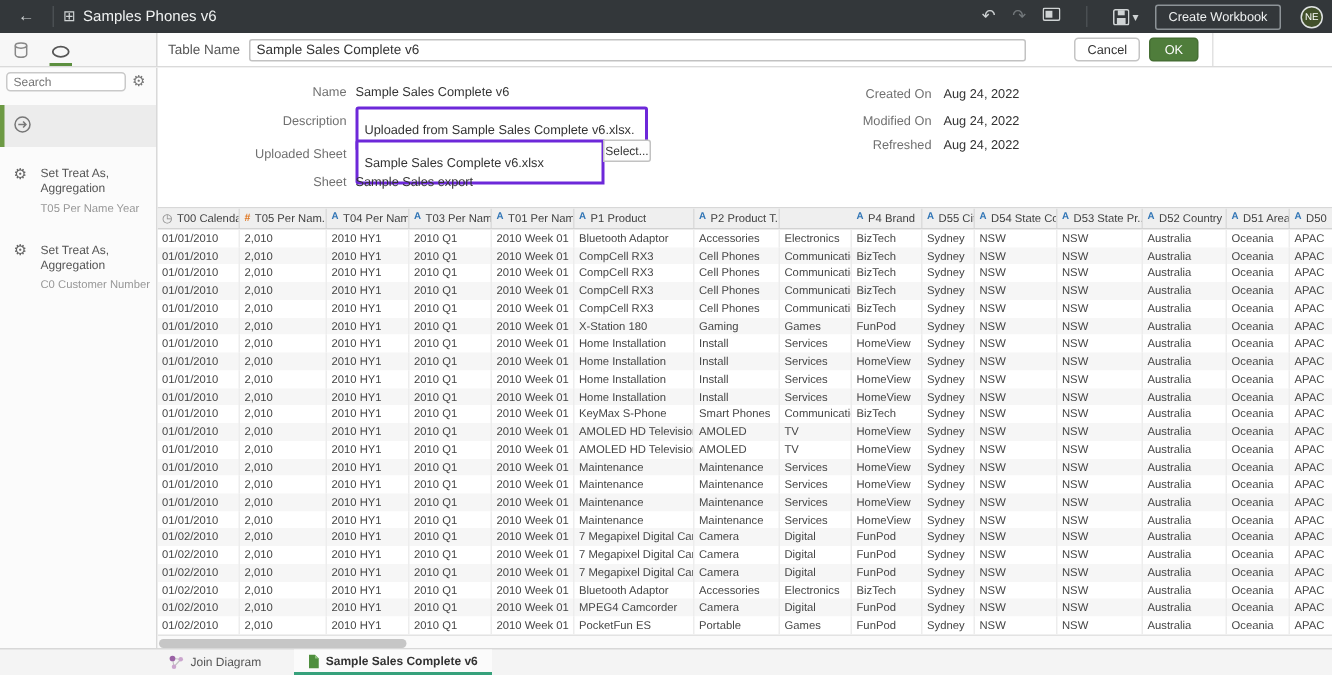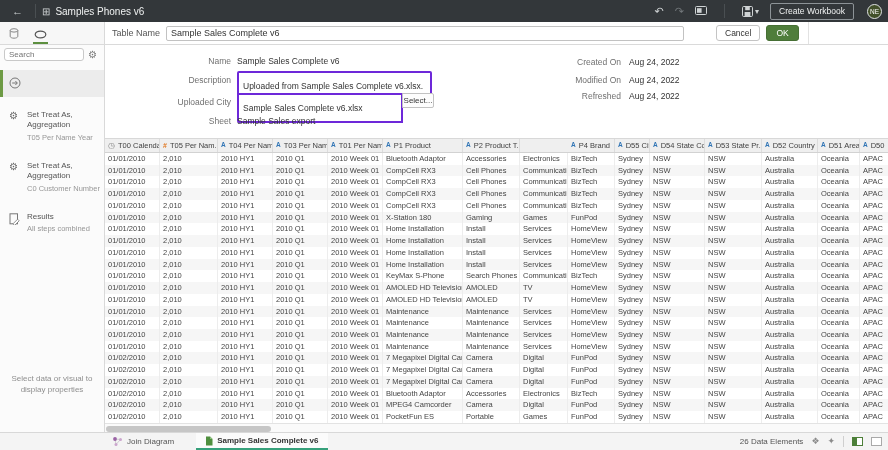--- a/index.html
+++ b/index.html
@@ -161,44 +161,33 @@
               <div class="t2">T05 Per Name Year</div>
             </span>
           </div>
           <div class="step">
             <span class="sic"><span>⚙</span></span>
             <span>
               <div class="t1">Set Treat As, Aggregation</div>
               <div class="t2">C0 Customer Number</div>
             </span>
           </div>
-          <div class="step">
-            <span class="sic"><svg width="11" height="12" viewBox="0 0 11 12">
-                <rect x="1" y="0.8" width="7.5" height="10" fill="none" stroke="#777"></rect>
-                <path d="M4 10.8 l4.6 -4.6 1.6 1.6 -4.6 4.6 z" fill="#fff" stroke="#777" stroke-width="0.8"></path>
-              </svg></span>
-            <span>
-              <div class="t1">Results</div>
-              <div class="t2">All steps combined</div>
-            </span>
-          </div>
         </div>
-      <div class="hint">Select data or visual to display properties</div>
     </div>
 
     <div class="main">
 
       <div class="form">
         <span class="flabel" style="top:11px">Name</span>
         <span class="fvalue" style="top:11px">Sample Sales Complete v6</span>
 
         <span class="flabel" style="top:30px">Description</span>
         <input class="finput" style="left: 132px; top: 26px; width: 195px;" type="text" value="Uploaded from Sample Sales Complete v6.xlsx.">
 
-        <span class="flabel" style="top:52px">Uploaded City</span>
+        <span class="flabel" style="top:52px">Uploaded Sheet</span>
         <input class="finput" style="left: 132px; top: 48px; width: 166px; border-radius: 2px 0px 0px 2px;" type="text" value="Sample Sales Complete v6.xlsx">
         <button class="selbtn">Select...</button>
 
         <span class="flabel" style="top:71px">Sheet</span>
         <span class="fvalue" style="top:71px">Sample Sales export</span>
 
         <span class="rlabel" style="top:12px">Created On</span>
         <span class="rvalue" style="top:12px">Aug 24, 2022</span>
         <span class="rlabel" style="top:30px">Modified On</span>
         <span class="rvalue" style="top:30px">Aug 24, 2022</span>
@@ -440,21 +429,21 @@
               <div class="td" style="width: 42px;">Oceania</div>
               <div class="td" style="width: 45px;">APAC</div>
             </div>
             <div class="tr">
               <div class="td" style="width: 55px;">01/01/2010</div>
               <div class="td" style="width: 58px;">2,010</div>
               <div class="td" style="width: 55px;">2010 HY1</div>
               <div class="td" style="width: 55px;">2010 Q1</div>
               <div class="td" style="width: 55px;">2010 Week 01</div>
               <div class="td" style="width: 80px;">KeyMax S-Phone</div>
-              <div class="td" style="width: 57px;">Search Phones</div>
+              <div class="td" style="width: 57px;">Smart Phones</div>
               <div class="td" style="width: 48px;">Communication</div>
               <div class="td" style="width: 47px;">BizTech</div>
               <div class="td" style="width: 35px;">Sydney</div>
               <div class="td" style="width: 55px;">NSW</div>
               <div class="td" style="width: 57px;">NSW</div>
               <div class="td" style="width: 56px;">Australia</div>
               <div class="td" style="width: 42px;">Oceania</div>
               <div class="td" style="width: 45px;">APAC</div>
             </div>
             <div class="tr">
@@ -680,23 +669,15 @@
         </svg>
       <span>Join Diagram</span>
     </span>
     <span class="sheet-tab">
       <svg width="8" height="10" viewBox="0 0 8 10">
           <path d="M1 0.5 h4 l2.5 2.5 v6.5 h-6.5 z" fill="#4f8f3e"></path>
           <path d="M5 0.5 v2.5 h2.5" fill="#8cc07e"></path>
         </svg>
       <span>Sample Sales Complete v6</span>
     </span>
-    <span class="foot-right">
-      <span>26 Data Elements</span>
-      <span class="fico">❖</span>
-      <span class="fico">✦</span>
-      <span class="fdiv"></span>
-      <span class="sq1"></span>
-      <span class="sq2"></span>
-    </span>
   </div>
 
 </div>
 
 </body></html>

